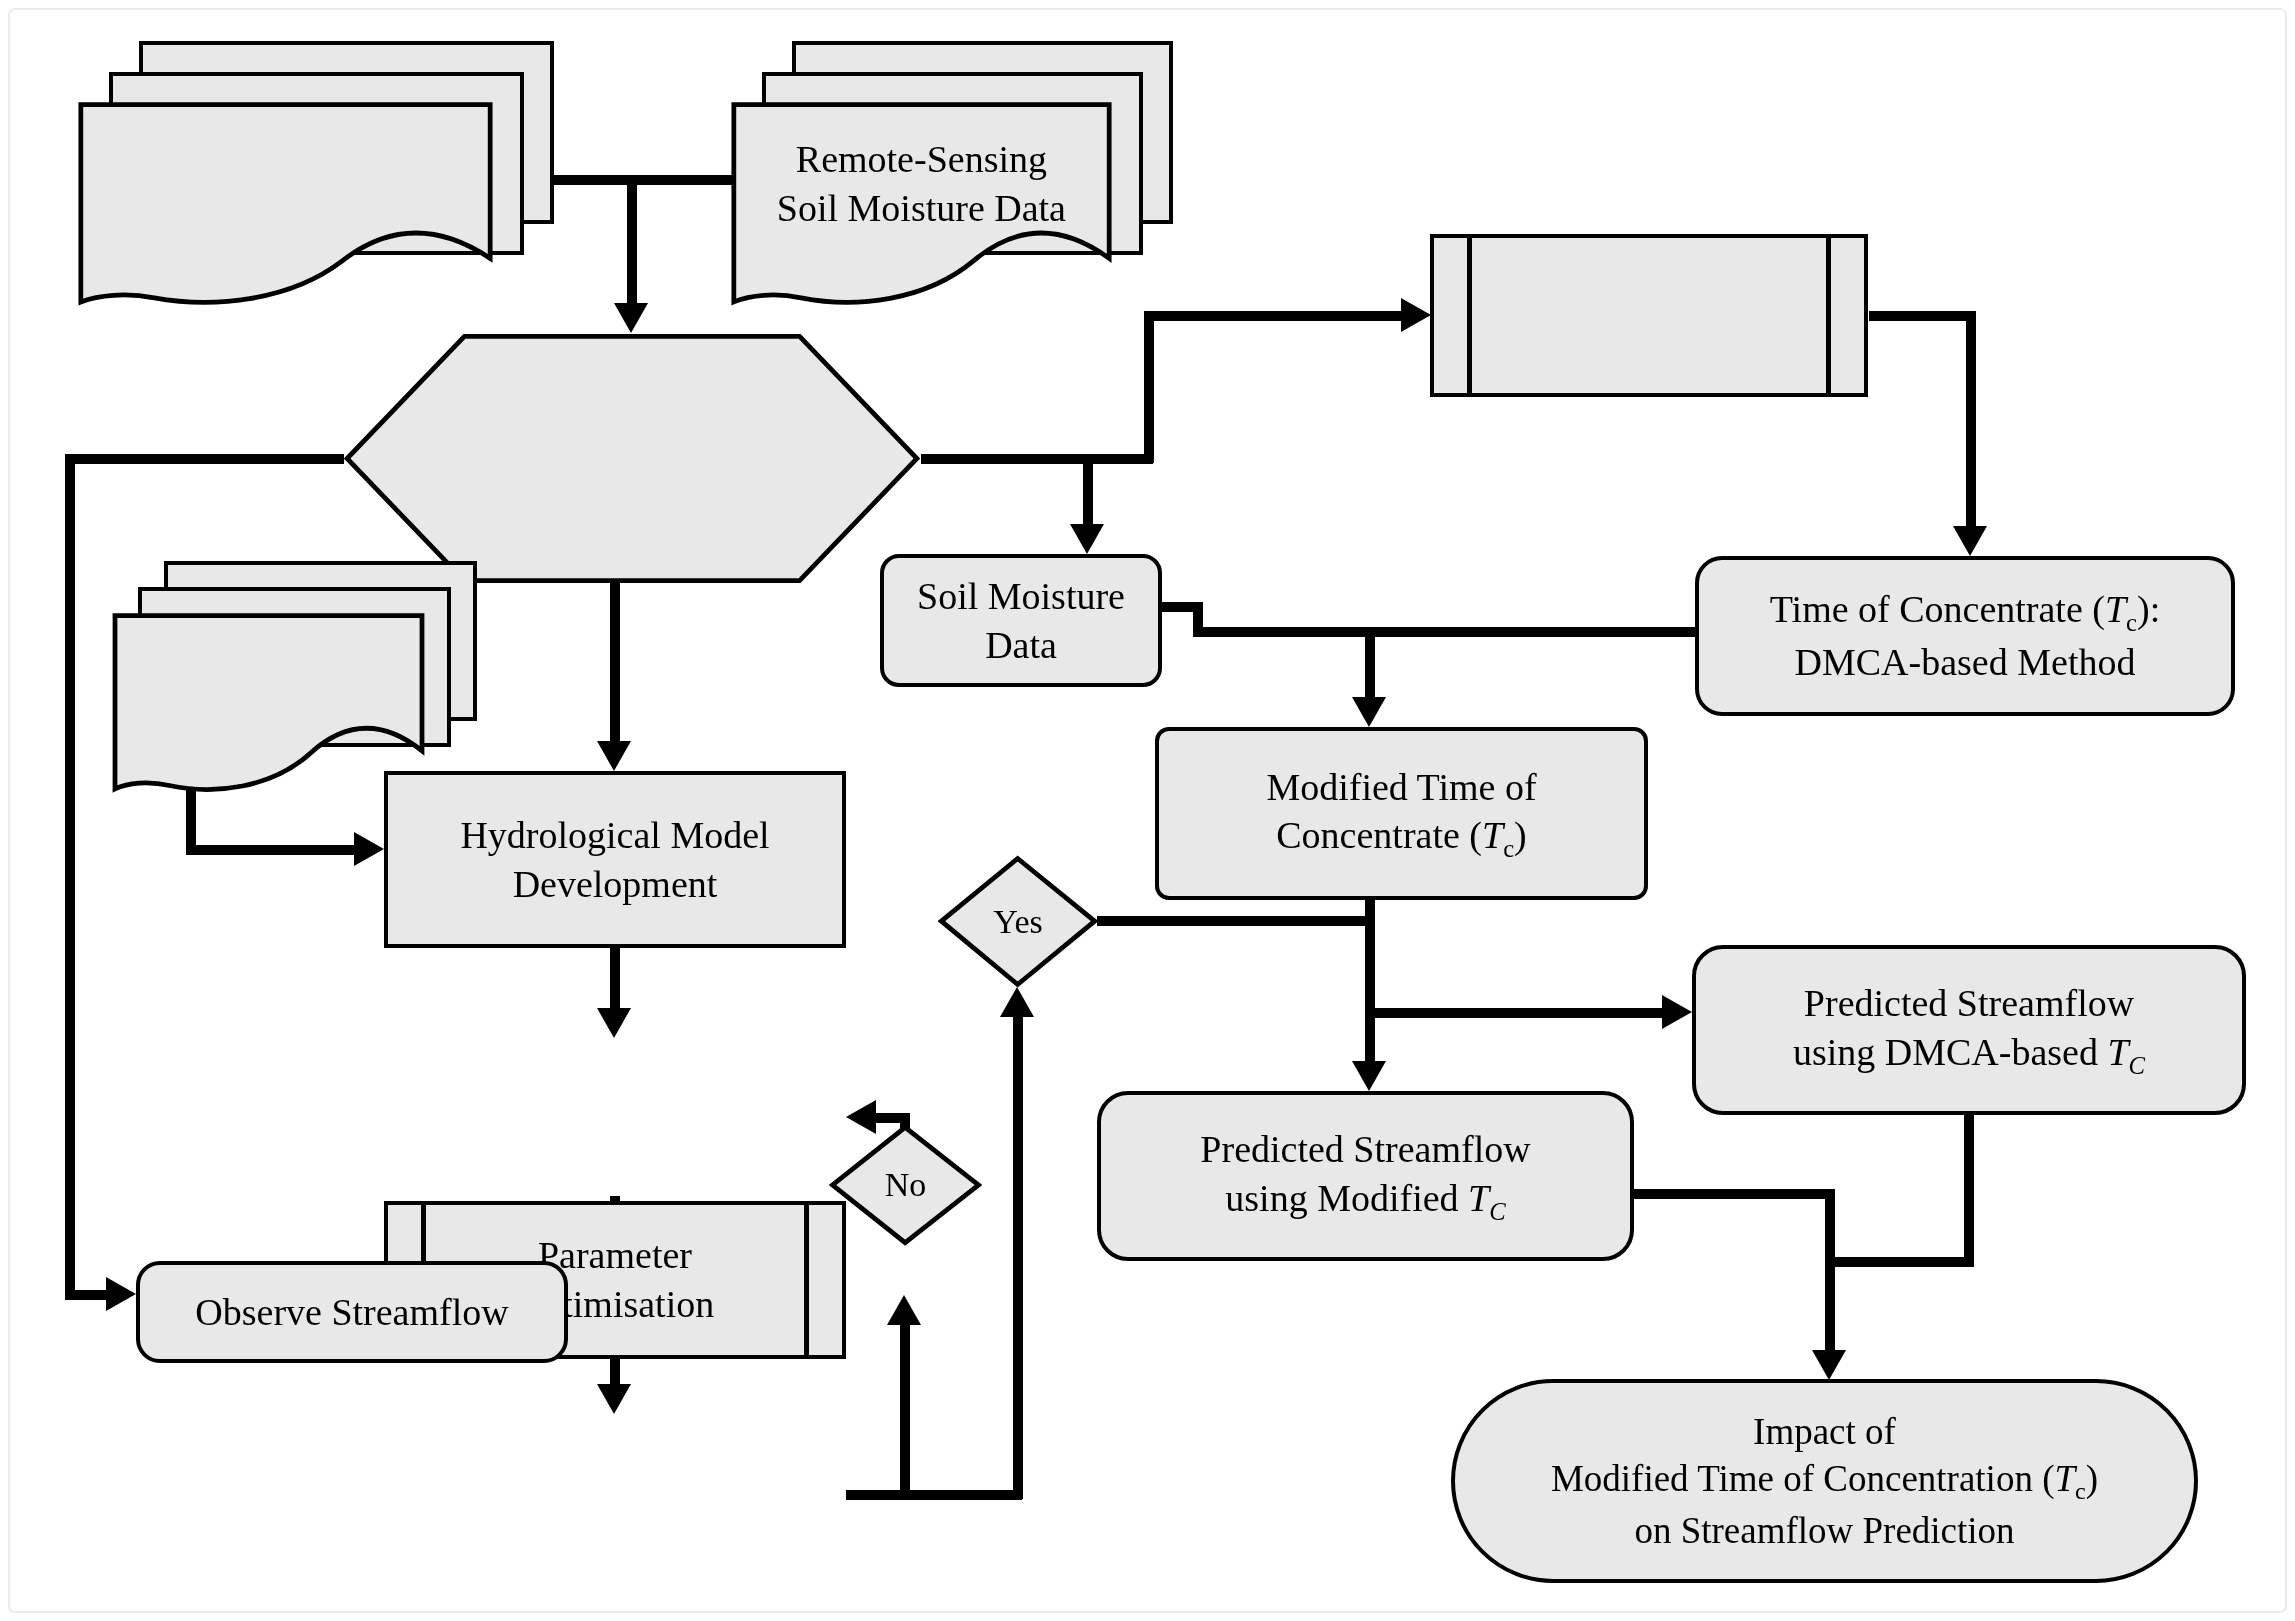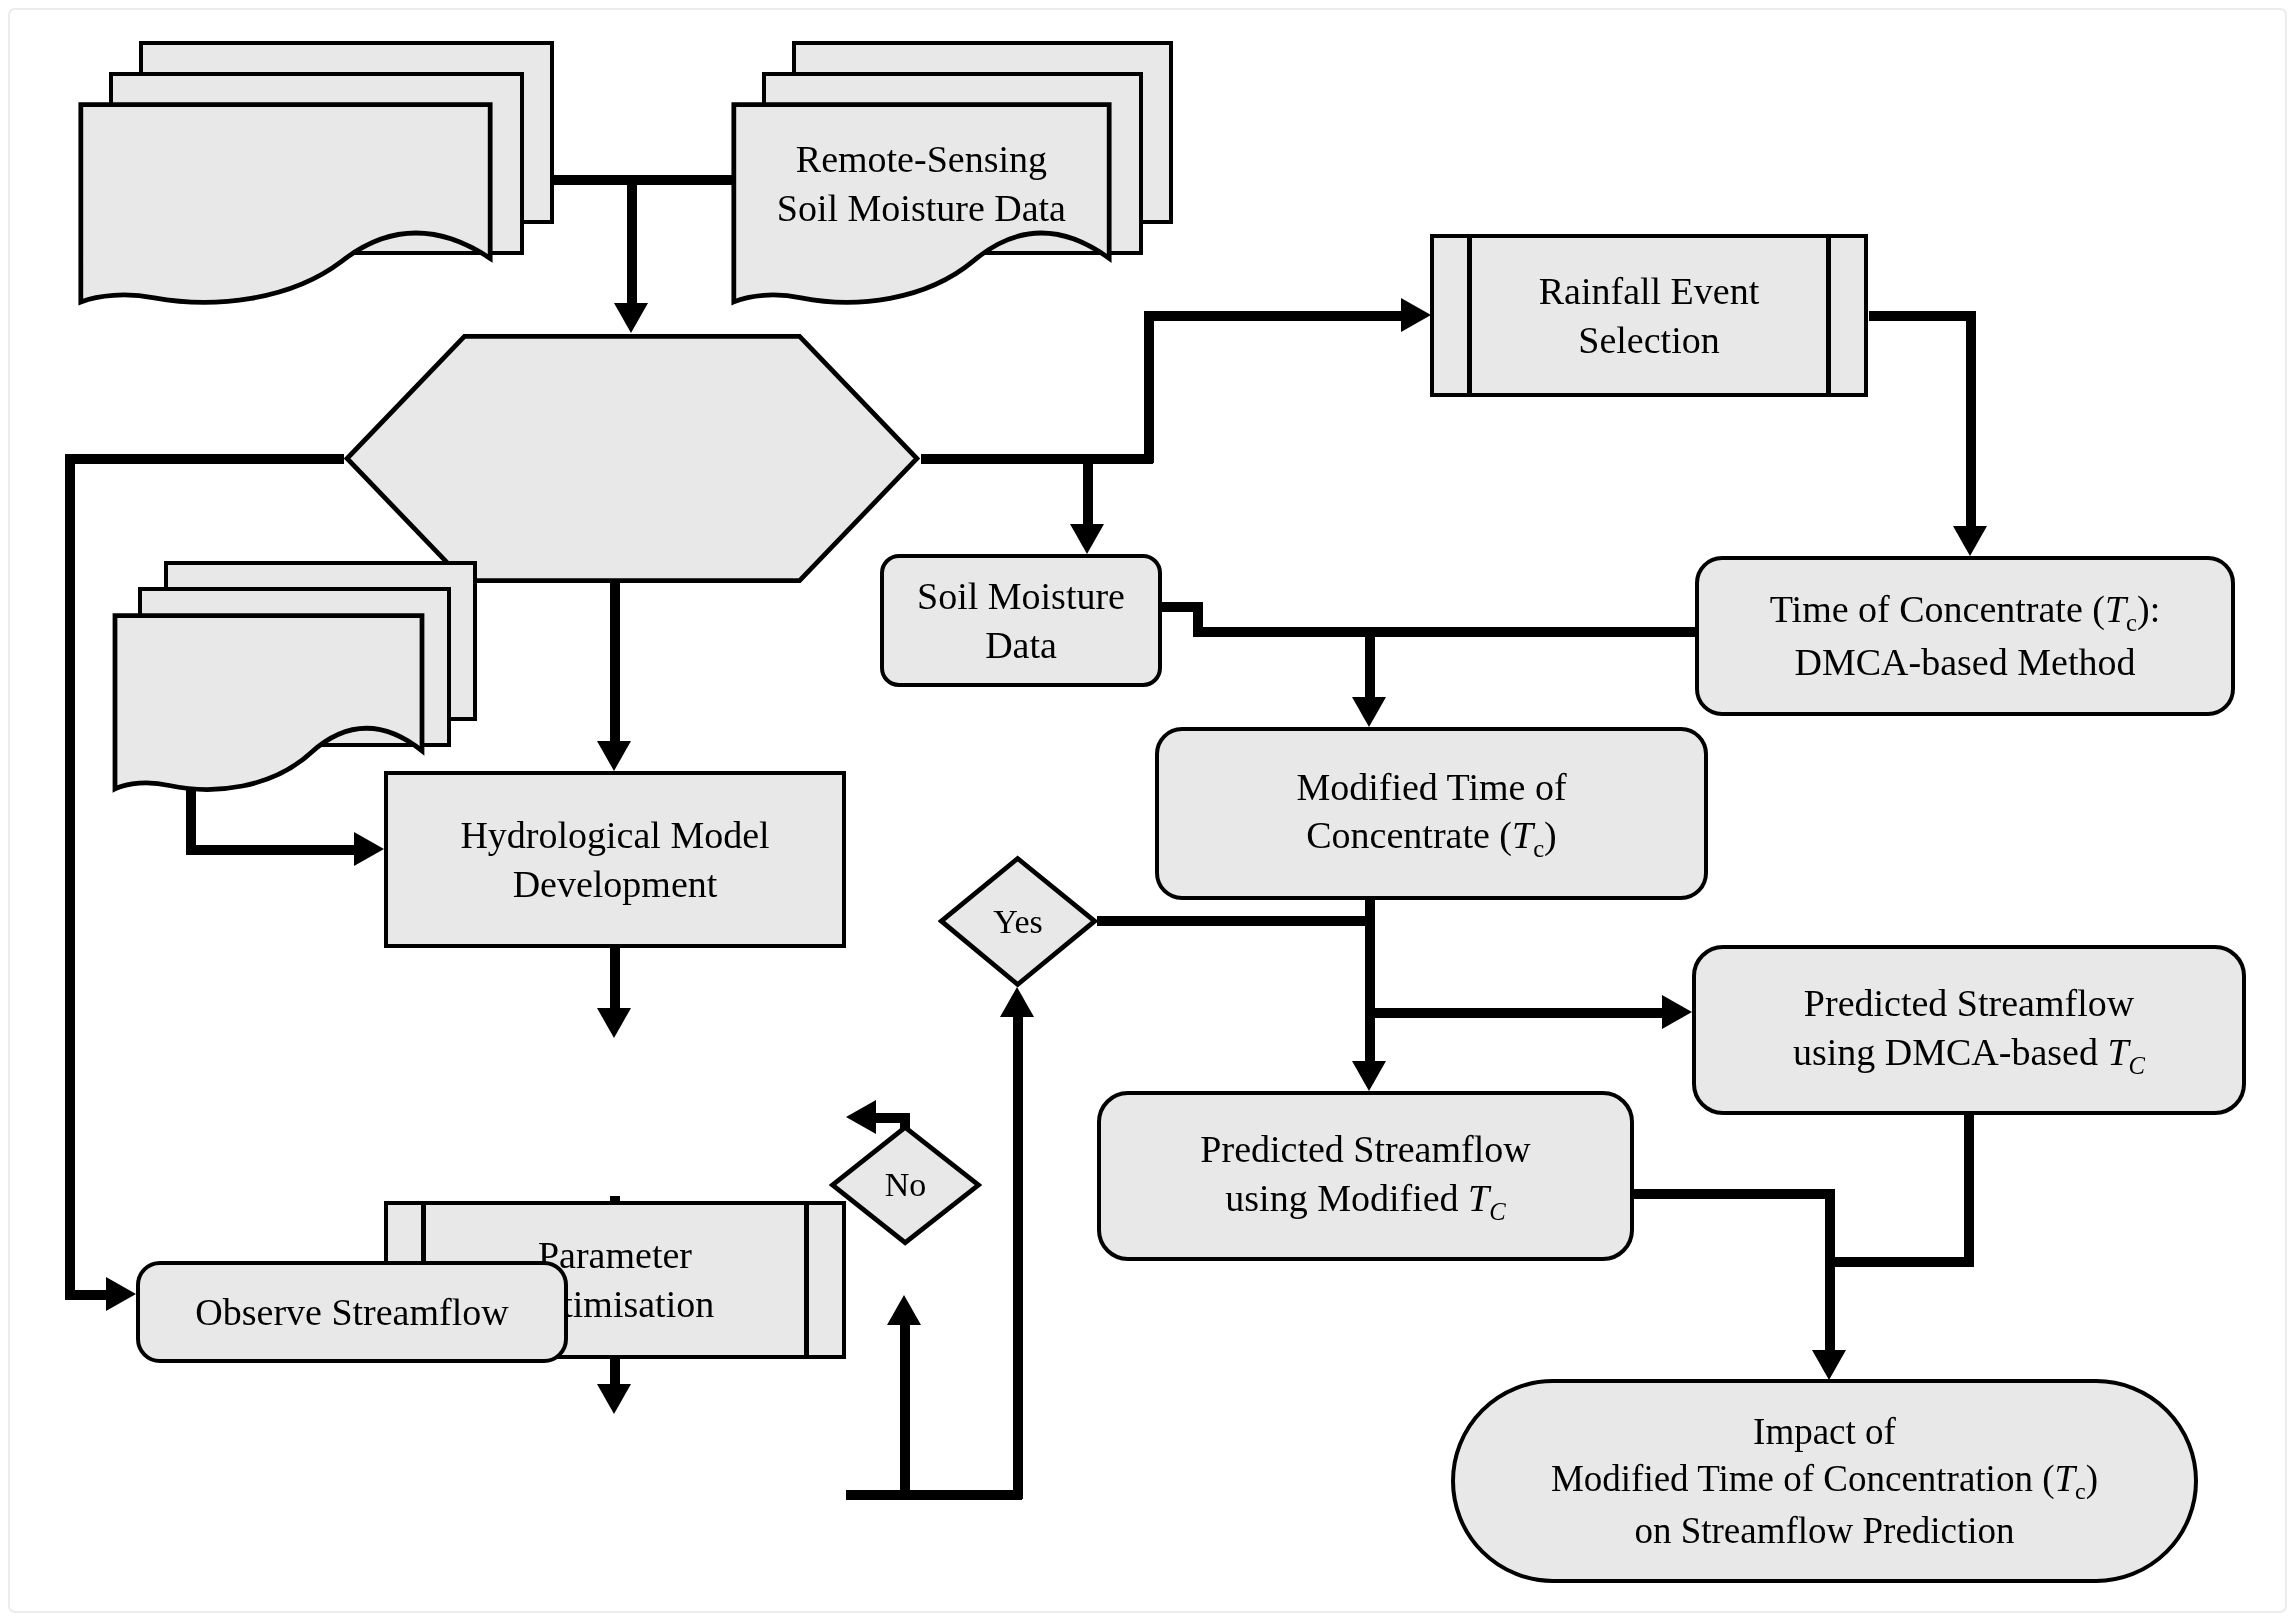--- a/index.html
+++ b/index.html
@@ -33,21 +33,21 @@
   .arr-l{border-top:17.7px solid transparent;border-bottom:17.7px solid transparent;border-right:30px solid #000;}
   
   #n-precip{left:78px;top:41px;width:476px;height:265px;}
   #n-remote{left:731px;top:41px;width:442px;height:265px;}
   #n-basin{left:112px;top:561px;width:416px;height:232px;}
   #n-consistency{left:343px;top:333px;width:578px;height:251px;}
   #n-rainfall{left:1430px;top:234px;width:438px;height:163px;}
   #n-soil{left:880px;top:554px;width:282px;height:133px;border-radius:19px;}
   #n-tc{left:1695px;top:556px;width:540px;height:160px;border-radius:27px;}
   #n-hydro{left:384px;top:771px;width:462px;height:177px;}
-  #n-modified{left:1155px;top:727px;width:553px;height:173px;border-radius:27px;}
+  #n-modified{left:1155px;top:727px;width:493px;height:173px;border-radius:14px;}
   #n-yes{left:938px;top:855px;width:160px;height:133px;}
   #n-pred-dmca{left:1692px;top:945px;width:554px;height:170px;border-radius:31px;}
   #n-param{left:384px;top:1038px;width:462px;height:158px;}
   #n-pred-mod{left:1097px;top:1091px;width:537px;height:170px;border-radius:31px;}
   #n-no{left:829px;top:1124px;width:153px;height:122px;}
   #n-observe{left:136px;top:1261px;width:432px;height:102px;border-radius:24px;}
   #n-impact{left:1451px;top:1379px;width:747px;height:204px;border-radius:102px;}
   #n-impact .lbl{font-size:37px;}
   #n-consistency .lbl{font-size:39px;}
   #n-yes .lbl,#n-no .lbl{font-size:34px;}
@@ -138,21 +138,20 @@
 
 <div class="node svgnode" id="n-consistency">
   <svg width="578" height="251" viewBox="0 0 850 370">
     <polygon points="5,185 178,5 672,5 845,185 672,365 178,365" fill="#e8e8e8" stroke="#000" stroke-width="7"></polygon>
   </svg>
 </div>
 
 <div class="node fillbox predef" id="n-rainfall">
   <span class="bar l"></span>
   <span class="bar r"></span>
-  <div class="lbl">Rainfall Event<br>Selection</div>
 </div>
 
 <div class="node fillbox" id="n-soil">
   <div class="lbl">Soil Moisture Data</div>
 </div>
 
 <div class="node fillbox" id="n-tc">
   <div class="lbl">Time of Concentrate (<i>T</i><sub>c</sub>):<br>DMCA-based Method</div>
 </div>
 

